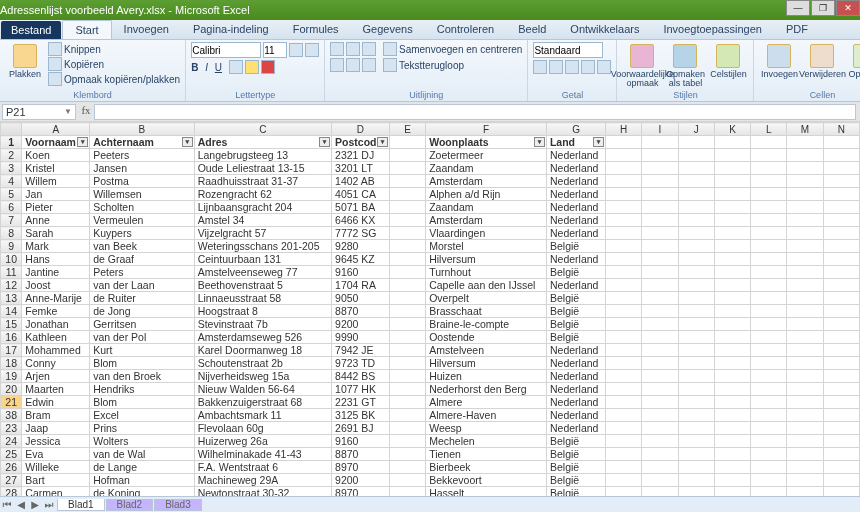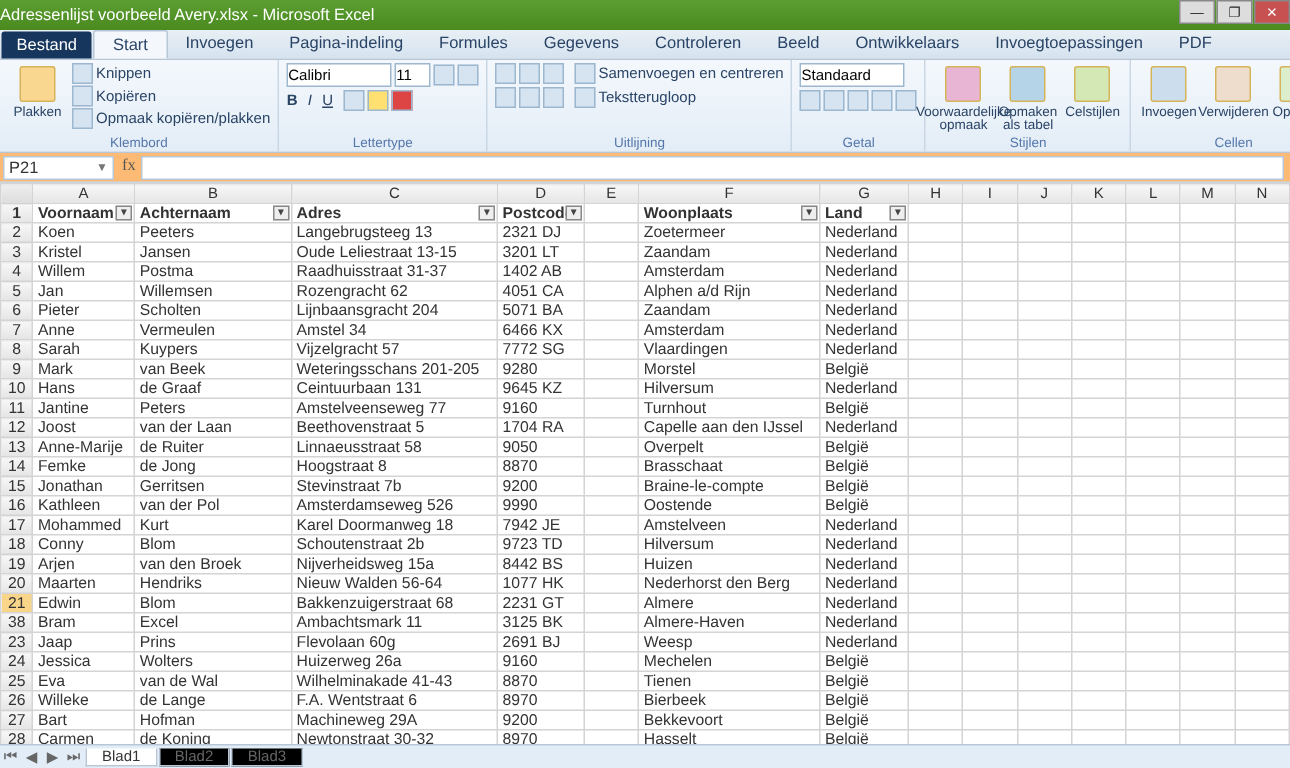--- a/index.html
+++ b/index.html
@@ -15,37 +15,37 @@
 .ribbon { height:62px; background:linear-gradient(#f4f8fc,#e3edf7); border-bottom:1px solid #b7c7d8; display:flex; font-size:10px; color:#2a4466; overflow:hidden;}
 .rgroup { border-right:1px solid #c9d7e5; padding:2px 5px 1px; display:flex; flex-direction:column; justify-content:space-between; }
 .rgroup .glabel { text-align:center; font-size:9px; color:#5577aa; }
 .rgroup .gbody { display:flex; gap:3px; align-items:flex-start; }
 .bigbtn { display:flex; flex-direction:column; align-items:center; width:40px; padding:2px; }
 .bigbtn .ic { width:24px; height:24px; background:#f9d790; border:1px solid #d6b45a; border-radius:2px; }
 .bigbtn span { font-size:9px; text-align:center; line-height:1; margin-top:2px; }
 .smallrow { display:flex; align-items:center; gap:2px; font-size:10px; white-space:nowrap; }
 .smallic { width:14px; height:14px; background:#d6e4f2; border:1px solid #9db7cf; display:inline-block; }
 select.fake, input.fake { font-size:10px; border:1px solid #9db7cf; background:#fff; height:16px; }
-.namebox-row { height:20px; background:#fdba74; border-bottom:1px solid #c9d7e5; display:flex; align-items:center; font-size:11px; }
+.namebox-row { height:20px; background:#e5e5e5; border-bottom:1px solid #c9d7e5; display:flex; align-items:center; font-size:11px; }
 .namebox { width:74px; border:1px solid #b7c7d8; background:#fff; height:16px; margin:0 2px; padding:0 3px; display:flex; align-items:center; justify-content:space-between;}
 .namebox .dd { font-size:8px; color:#777; }
 .fxic { width:16px; height:16px; font-family:serif; color:#555; text-align:center; }
 .fbar { flex:1; border:1px solid #b7c7d8; height:16px; background:#fff; margin-right:4px; }
 .grid-wrap { position:relative; height:374px; overflow:auto; }
 table.grid { border-collapse:collapse; font-size:10.5px; width:100%; }
 table.grid th, table.grid td { border:1px solid #d4d4d4; height:13px; padding:0 3px; white-space:nowrap; overflow:hidden; }
 table.grid th { background:linear-gradient(#f7f7f7,#e5e5e5); font-weight:normal; color:#333; font-size:10px; position:sticky; top:0; }
 table.grid th.corner { width:20px; background:linear-gradient(#eee,#ddd); }
 table.grid td.rowhdr { background:linear-gradient(#f7f7f7,#e5e5e5); text-align:center; color:#333; width:20px; }
 table.grid tr.hrow td { font-weight:bold; position:relative; }
 .filter { position:absolute; right:1px; top:1px; width:11px; height:10px; border:1px solid #888; background:#eee; font-size:7px; line-height:8px; text-align:center; color:#444; }
 table.grid tr.sel td.rowhdr { background:#f9d58a; }
 .sheetbar { height:16px; background:#e3edf7; border-top:1px solid #b7c7d8; display:flex; align-items:center; font-size:10px; }
 .sheet-tab { border:1px solid #b7c7d8; border-top:none; padding:0 10px; background:#fff; margin-left:1px; }
-.sheet-tab.inactive { background:#000000; color:#666; }
+.sheet-tab.inactive { background:#c4b5fd; color:#666; }
 .navb { width:14px; text-align:center; color:#666; }
 </style>
 </head>
 <body>
 
 <div class="titlebar">
   <span>Adressenlijst voorbeeld Avery.xlsx - Microsoft Excel</span>
   <div class="winctl">
     <div class="winbtn">—</div>
     <div class="winbtn">❐</div>

